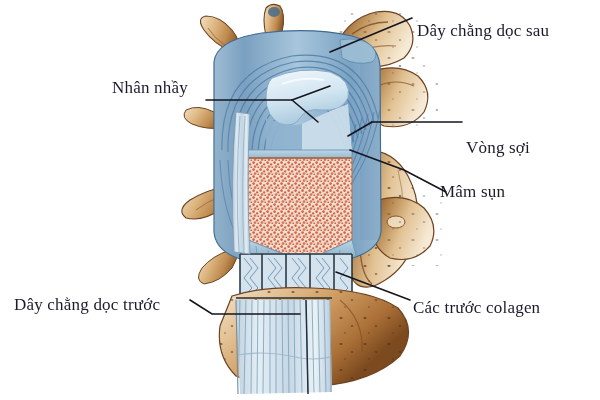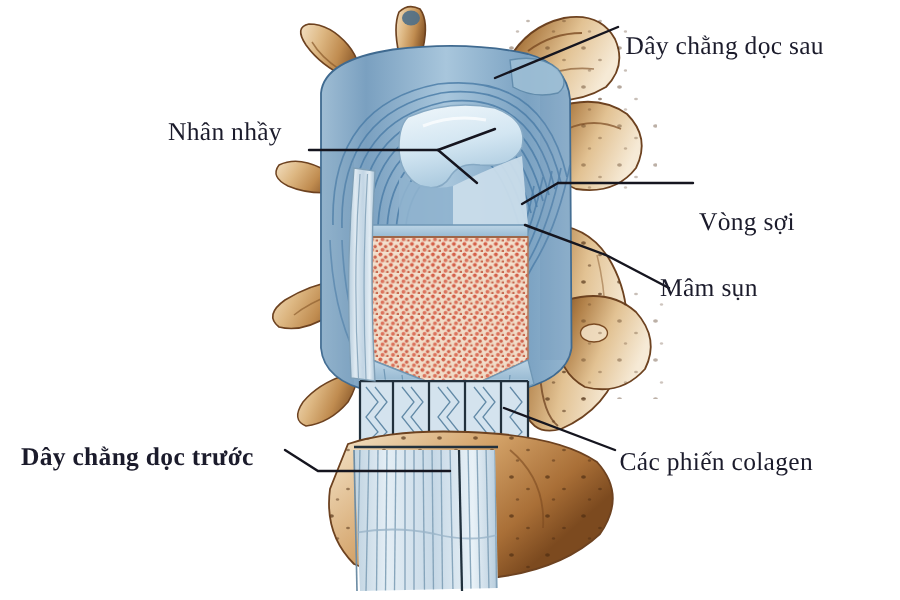--- a/index.html
+++ b/index.html
@@ -28,21 +28,21 @@
     font-family: "Liberation Serif", "DejaVu Serif", serif;
     font-size: 17px;
     line-height: 1.32;
     white-space: nowrap;
     letter-spacing: 0.2px;
   }
   #lbl-posterior-lig { left: 417px; top: 20px; }
   #lbl-nucleus       { left: 112px; top: 77px; }
   #lbl-annulus       { left: 466px; top: 137px; }
   #lbl-endplate      { left: 440px; top: 181px; }
-  #lbl-anterior-lig  { left: 14px;  top: 294px; font-weight: bold; }
+  #lbl-anterior-lig  { left: 14px;  top: 294px; }
   #lbl-lamellae      { left: 413px; top: 297px; }
   #lbl-lamellae-2    { left: 450px; top: 350px; }
 </style>
 </head>
 <body>
 
 <div id="page">
 
   <svg id="figure-svg" viewBox="0 0 600 400">
     <defs>
@@ -354,16 +354,16 @@
   <div class="callout" id="lbl-posterior-lig">Dây chằng dọc sau</div>
 
   <div class="callout" id="lbl-nucleus">Nhân nhầy</div>
 
   <div class="callout" id="lbl-annulus">Vòng sợi</div>
 
   <div class="callout" id="lbl-endplate">Mâm sụn</div>
 
   <div class="callout" id="lbl-anterior-lig">Dây chằng dọc trước</div>
 
-  <div class="callout" id="lbl-lamellae">Các phiến colagen</div>
+  <div class="callout" id="lbl-lamellae">Các trước colagen</div>
 
 
 </div>
 
 </body></html>

